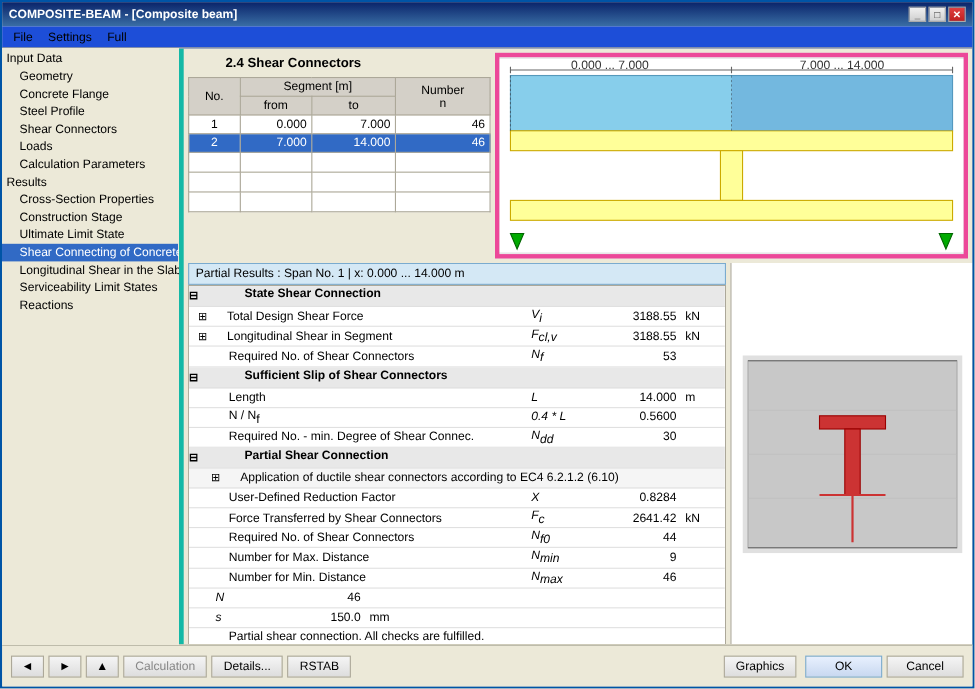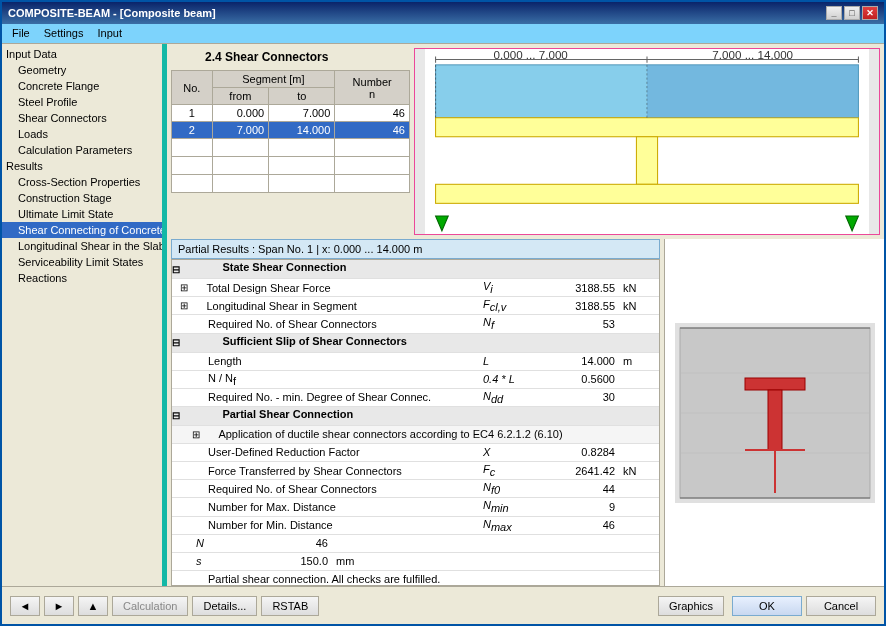--- a/index.html
+++ b/index.html
@@ -6,21 +6,21 @@
     body { background: #d4d0c8; width: 886px; height: 626px; overflow: hidden; }
     
     .window { width: 886px; height: 626px; background: #ece9d8; border: 2px solid #0054a6; display: flex; flex-direction: column; }
     
     .title-bar { background: linear-gradient(to bottom, #0a246a, #3a6ea5); color: white; padding: 3px 6px; display: flex; justify-content: space-between; align-items: center; height: 22px; flex-shrink: 0; }
     .title-bar-text { font-size: 11px; font-weight: bold; }
     .title-bar-controls { display: flex; gap: 2px; }
     .title-btn { width: 16px; height: 14px; border: 1px solid #aaa; background: linear-gradient(to bottom, #f0f0f0, #d0d0d0); display: flex; align-items: center; justify-content: center; font-size: 9px; cursor: pointer; color: #333; font-weight: bold; }
     .title-btn.close { background: linear-gradient(to bottom, #e04040, #c02020); color: white; }
     
-    .menu-bar { background: #7dd3fc; border-bottom: 1px solid #aca899; padding: 2px 4px; display: flex; gap: 2px; height: 20px; flex-shrink: 0; }
+    .menu-bar { background: #1d4ed8; border-bottom: 1px solid #aca899; padding: 2px 4px; display: flex; gap: 2px; height: 20px; flex-shrink: 0; align-items: center; }
     .menu-item { padding: 1px 6px; cursor: pointer; font-size: 11px; }
     
     .main-content { display: flex; flex: 1; overflow: hidden; }
     
     
     .left-panel { width: 165px; background: #ece9d8; border-right: 5px solid #14b8a6; overflow-y: auto; flex-shrink: 0; padding: 2px 0; }
     .tree-item { padding: 2px 4px 2px 8px; cursor: pointer; white-space: nowrap; font-size: 11px; }
     .tree-item.selected { background: #316ac5; color: white; }
     .tree-item.parent { font-weight: normal; padding-left: 4px; }
     .tree-item.child { padding-left: 16px; }
@@ -35,21 +35,21 @@
     .table-area { flex: 1; padding: 4px; overflow: hidden; }
     .section-title { font-size: 12px; font-weight: bold; margin-bottom: 4px; padding: 2px; margin-left: 32px; }
     
     table { border-collapse: collapse; width: 100%; font-size: 11px; }
     table th { background: #d4d0c8; border: 1px solid #aca899; padding: 2px 4px; text-align: center; font-weight: normal; }
     table td { border: 1px solid #aca899; padding: 2px 4px; text-align: right; background: white; }
     table td.num { text-align: center; }
     table tr.selected td { background: #316ac5; color: white; }
     
     
-    .beam-viz-top { width: 466px; background: #e8e8e8; border: 1px solid #ec4899; margin: 4px 4px 4px 0; overflow: hidden; position: relative; }
+    .beam-viz-top { width: 430px; background: #e8e8e8; border: 4px solid #ec4899; margin: 4px 4px 4px 0; overflow: hidden; position: relative; }
     
     
     .results-area { flex: 1; display: flex; overflow: hidden; justify-content: center; }
     
     .results-table-area { flex: 1; overflow: hidden; display: flex; flex-direction: column; }
     
     .results-header { background: #d4e8f5; border: 1px solid #7aabcf; padding: 3px 6px; font-size: 11px; margin: 0 4px; display: flex; align-items: center; }
     
     .results-scroll { flex: 1; overflow-y: auto; margin: 0 4px; border: 1px solid #aca899; background: white; }
     .results-scroll::-webkit-scrollbar { width: 12px; }
@@ -92,21 +92,21 @@
     <div class="title-bar-controls">
       <div class="title-btn">_</div>
       <div class="title-btn">□</div>
       <div class="title-btn close">✕</div>
     </div>
   </div>
 
   <div class="menu-bar">
     <div class="menu-item">File</div>
     <div class="menu-item">Settings</div>
-    <div class="menu-item">Input</div>
+    <div class="menu-item">Full</div>
   </div>
 
   <div class="main-content">
 
     <div class="left-panel">
       <div class="tree-item parent">Input Data</div>
       <div class="tree-item child">Geometry</div>
       <div class="tree-item child">Concrete Flange</div>
       <div class="tree-item child">Steel Profile</div>
       <div class="tree-item child">Shear Connectors</div>

